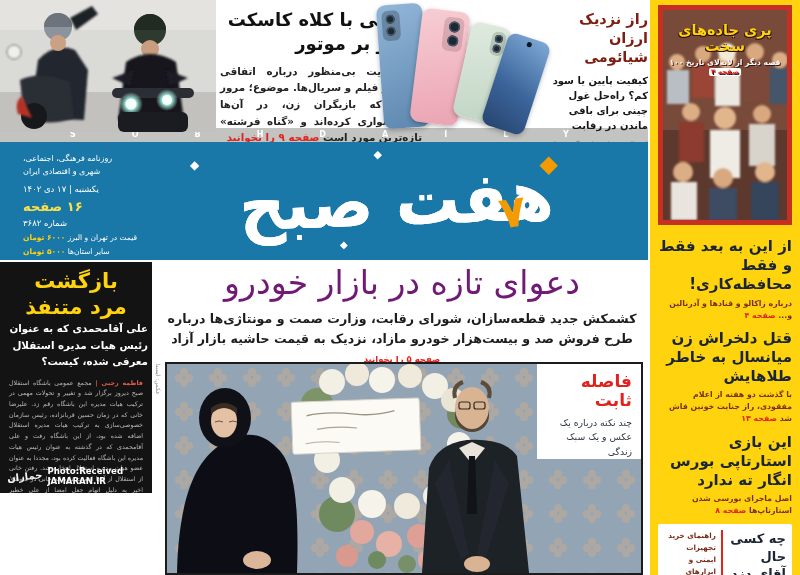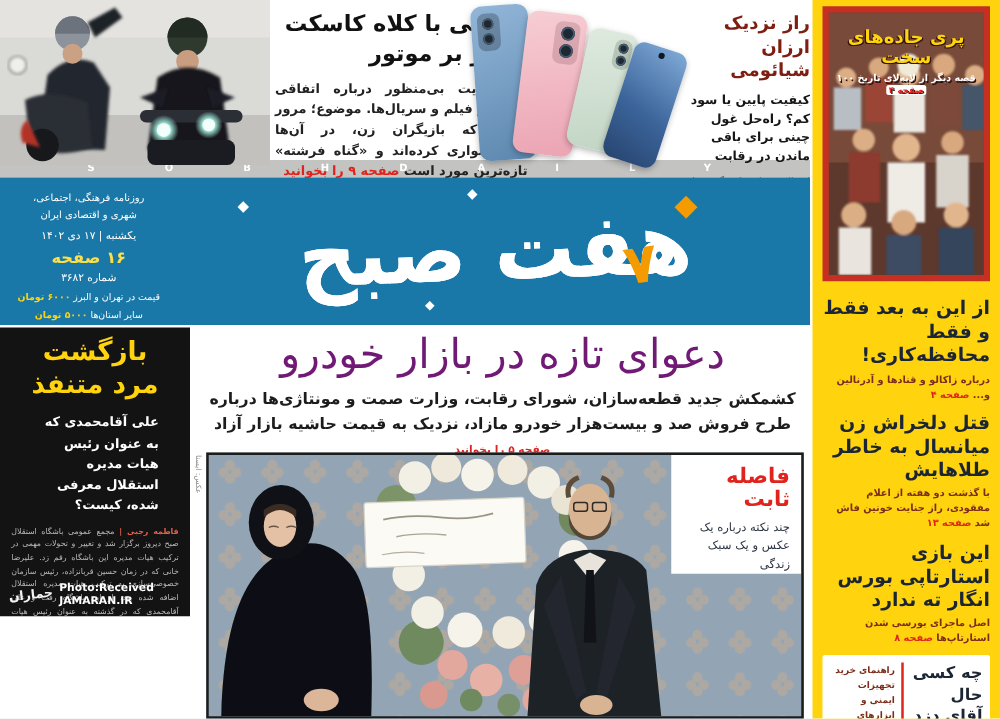--- a/index.html
+++ b/index.html
@@ -35,21 +35,21 @@
   .lens { position:absolute; background:#1d2833; border-radius:50%; box-shadow:inset 0 0 0 1.5px #44596b; }
 
   
   .xiaomi { left:548px; top:10px; width:100px; direction:rtl; text-align:right; }
   .xi-title { color:#7e1d12; font-weight:bold; font-size:14.5px; line-height:1.3; }
   .xi-sub { color:#161616; font-weight:bold; font-size:10px; line-height:1.5; margin-top:6px; }
   .xi-body { color:#5a5a5a; font-size:7.3px; line-height:1.7; margin-top:6px; text-align:justify; }
 
   
   .masthead { left:0; top:142px; width:648px; height:118px; background:#1a78a8; }
-  .mast-info { position:absolute; left:7px; top:11px; width:128px; direction:rtl; text-align:center; color:#fff; }
+  .mast-info { position:absolute; left:23px; top:11px; width:128px; direction:rtl; text-align:left; color:#fff; }
   .mi-tag { font-size:8px; line-height:1.6; }
   .mi-date { font-size:8.5px; margin-top:5px; }
   .mi-pages { color:#fde047; font-weight:bold; font-size:13px; margin-top:5px; }
   .mi-issue { font-size:8.5px; margin-top:4px; }
   .mi-price { font-size:7.5px; margin-top:5px; }
   .mi-price b { color:#ffd40e; }
   .mast-logo { position:absolute; left:150px; right:6px; top:0; bottom:0; display:flex; align-items:center; justify-content:center; }
   .logo-text {
     color:#ffffff; font-weight:bold; font-size:64px; line-height:1;
     transform:rotate(-2deg) scaleY(1.08); text-shadow:0 0 0 #fff; white-space:nowrap;
@@ -73,21 +73,21 @@
   .rc-content { padding:7px 8px 0; direction:rtl; text-align:right; }
   .rc-title { font-size:15px; font-weight:bold; color:#1c2533; line-height:1.28; }
   .rc-sub { font-size:7.8px; font-weight:bold; color:#7c2d1a; line-height:1.55; margin:3px 0 7px; }
   .thief-box { background:#fff; border-radius:2px; margin:2px 0 8px; padding:6px 6px; display:flex; direction:rtl; gap:6px; }
   .thief-title { font-size:13px; font-weight:bold; color:#1c2533; line-height:1.35; flex:1.1; }
   .thief-side { flex:1; font-size:7.2px; font-weight:bold; color:#7c2d1a; line-height:1.65; border-right:2px solid #e0231c; padding-right:5px; }
 
   
   .esteghlal { left:0; top:262px; width:152px; height:231px; background:#131313; overflow:hidden; }
   .est-title { color:#ffd40e; font-size:21px; font-weight:bold; text-align:center; line-height:1.22; margin-top:7px; }
-  .est-sub { color:#ffffff; font-size:10.3px; font-weight:bold; direction:rtl; text-align:right; padding:0 25px; margin-top:10px; line-height:1.6; }
+  .est-sub { color:#ffffff; font-size:10.3px; font-weight:bold; direction:rtl; text-align:right; padding:0 4px; line-height:1.6; }
   .est-body { color:#b9b9b9; font-size:6.3px; direction:rtl; text-align:justify; padding:0 9px; margin-top:8px; line-height:1.7; }
   .byline { color:#e0604a; font-weight:bold; }
   .credit { position:absolute; left:7px; bottom:6px; display:flex; align-items:center; gap:5px; direction:ltr; }
   .jamaran { color:#fff; font-size:10px; font-weight:bold; transform:rotate(-6deg); opacity:.95; }
   .credit-text { color:#fff; font-size:8.6px; font-weight:bold; line-height:1.25; text-align:left; }
 
   
   .lead { left:157px; top:263px; width:490px; direction:rtl; text-align:center; }
   .lead-headline { font-size:33px; font-weight:normal; color:#701a75; white-space:nowrap; }
   .lead-sub { font-size:12.6px; font-weight:bold; color:#1c1c1c; line-height:1.55; margin-top:7px; }

